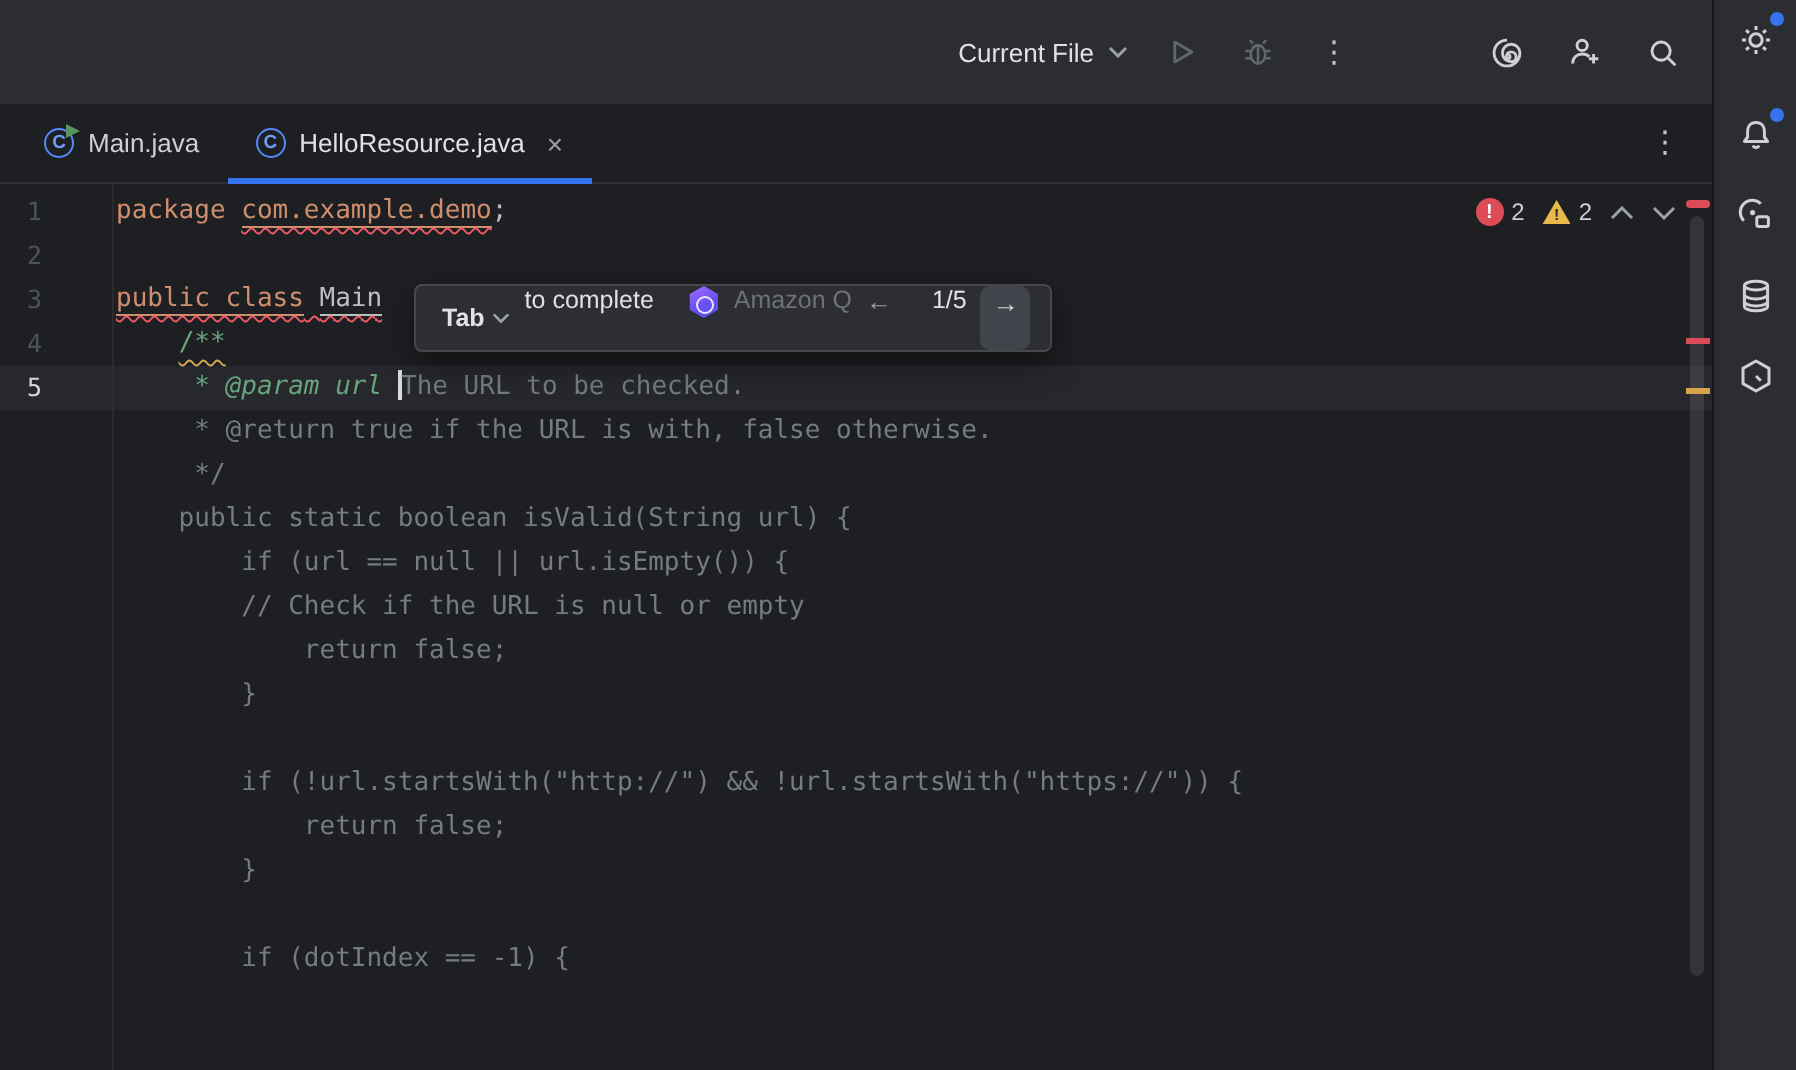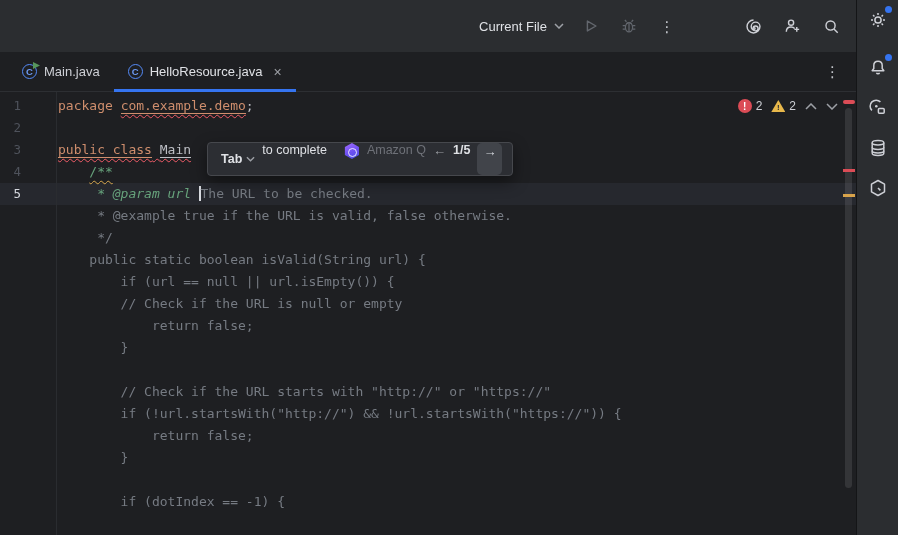--- a/index.html
+++ b/index.html
@@ -66,21 +66,21 @@
              box-shadow:0 6px 16px rgba(0,0,0,.45); font-family:"Liberation Sans","DejaVu Sans",sans-serif;
              font-size:12.5px; color:#DFE1E5; z-index:5; }
   .q-key { font-weight:bold; display:flex; align-items:center; gap:4px; }
   .q-hint { margin-right:10px; }
   .q-badge { position:relative; width:16px; height:16px; clip-path:polygon(50% 0,94% 25%,94% 75%,50% 100%,6% 75%,6% 25%);
              background:linear-gradient(155deg,#A06BFF 5%,#6B4FF2 55%,#4956E3 100%); }
   .q-badge::after { content:""; position:absolute; left:4.5px; top:4.5px; width:7px; height:7px;
              border:1.4px solid #E9E6FF; border-radius:50%; }
   .q-provider { color:#6E7178; }
   .q-arrow { color:#9DA0A6; font-size:13px; }
-  .q-pager { font-weight:bold; }
+  .q-pager { font-weight:normal;margin-left:13px; }
   .q-next { background:#41444A; border-radius:5px; padding:1px 6px 2px; color:#D5D8DD; font-size:13px; line-height:1.2; }
 
   
   .sidebar { width:42px; background:#2B2D30; border-left:1px solid #141517; display:flex; flex-direction:column; align-items:center; }
   .side-btn { position:relative; width:34px; height:30px; display:flex; align-items:center; justify-content:center; margin-top:10px; }
   .side-btn.first { margin-top:5px; margin-bottom:8px; }
   .blue-dot { position:absolute; top:1px; right:3px; width:7px; height:7px; border-radius:50%; background:#3574F0; }
 </style>
 </head>
 <body>
@@ -179,29 +179,28 @@
           <div class="gut-num"></div>
           <div class="gut-num"></div>
           <div class="gut-num"></div>
         </div>
       <div class="code">
           <div class="code-line"><span class="s-kw">package </span><span class="s-kw s-err s-ul">com.example.demo</span><span class="s-plain">;</span></div>
           <div class="code-line"></div>
           <div class="code-line"><span class="s-kw s-err s-ul">public class</span><span class="s-err"> </span><span class="s-plain s-err s-ul">Main</span></div>
           <div class="code-line"><span class="s-plain">    </span><span class="s-doc s-warn">/**</span></div>
           <div class="code-line"><span class="s-plain">     </span><span class="s-doc">* </span><span class="s-doci">@param </span><span class="s-doci">url</span><span class="s-plain"> </span><span class="caret"></span><span class="s-ghost">The URL to be checked.</span></div>
-          <div class="code-line"><span class="s-ghost">     * @example true if the URL is valid, false otherwise.</span></div>
+          <div class="code-line"><span class="s-ghost">     * @return true if the URL is with, false otherwise.</span></div>
           <div class="code-line"><span class="s-ghost">     */</span></div>
           <div class="code-line"><span class="s-ghost">    public static boolean isValid(String url) {</span></div>
           <div class="code-line"><span class="s-ghost">        if (url == null || url.isEmpty()) {</span></div>
           <div class="code-line"><span class="s-ghost">        // Check if the URL is null or empty</span></div>
           <div class="code-line"><span class="s-ghost">            return false;</span></div>
           <div class="code-line"><span class="s-ghost">        }</span></div>
           <div class="code-line"></div>
-          <div class="code-line"><span class="s-ghost">        // Check if the URL starts with "http://" or "https://"</span></div>
           <div class="code-line"><span class="s-ghost">        if (!url.startsWith("http://") &amp;&amp; !url.startsWith("https://")) {</span></div>
           <div class="code-line"><span class="s-ghost">            return false;</span></div>
           <div class="code-line"><span class="s-ghost">        }</span></div>
           <div class="code-line"></div>
           <div class="code-line"><span class="s-ghost">        if (dotIndex == -1) {</span></div>
         </div>
 
       <div class="inspections">
         <span class="insp-item">
           <span class="err-ball">!</span>

